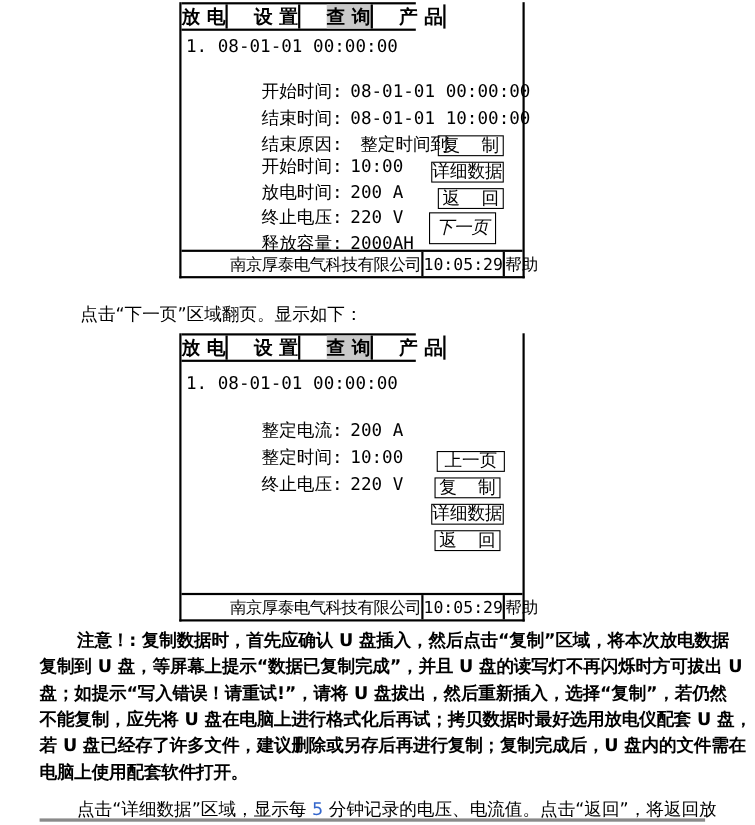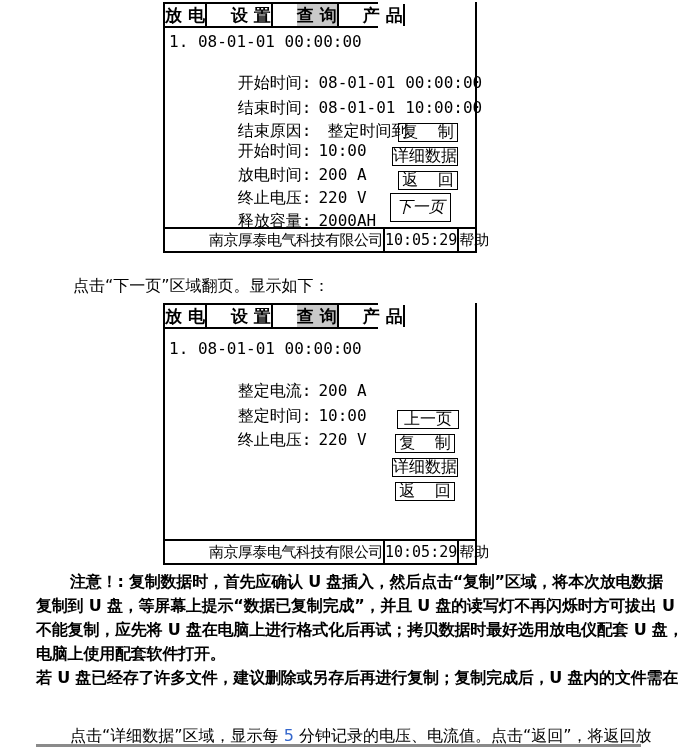--- a/index.html
+++ b/index.html
@@ -100,23 +100,24 @@
     <div class="statusbar">
       <div class="cell company">南京厚泰电气科技有限公司</div>
       <div class="cell time">10:05:29</div>
       <div class="cell help">帮助</div>
     </div>
   </div>
 
   <div class="notice">
     <div class="nline first">注意！: 复制数据时，首先应确认 U 盘插入，然后点击“复制”区域，将本次放电数据</div>
     <div class="nline">复制到 U 盘，等屏幕上提示“数据已复制完成”，并且 U 盘的读写灯不再闪烁时方可拔出 U</div>
+    <div class="nline">盘；如提示“写入错误！请重试!”，请将 U 盘拔出，然后重新插入，选择“复制”，若仍然</div>
     <div class="nline">不能复制，应先将 U 盘在电脑上进行格式化后再试；拷贝数据时最好选用放电仪配套 U 盘，</div>
+    <div class="nline">若 U 盘已经存了许多文件，建议删除或另存后再进行复制；复制完成后，U 盘内的文件需在</div>
     <div class="nline">电脑上使用配套软件打开。</div>
-    <div class="nline">若 U 盘已经存了许多文件，建议删除或另存后再进行复制；复制完成后，U 盘内的文件需在</div>
   </div>
 
   <div class="footerline">
     <span>点击“详细数据”区域，显示每 </span><span class="num">5</span><span> 分钟记录的电压、电流值。点击“返回”，将返回放</span>
   </div>
 
   <div class="divider"></div>
 
 </div>
 

